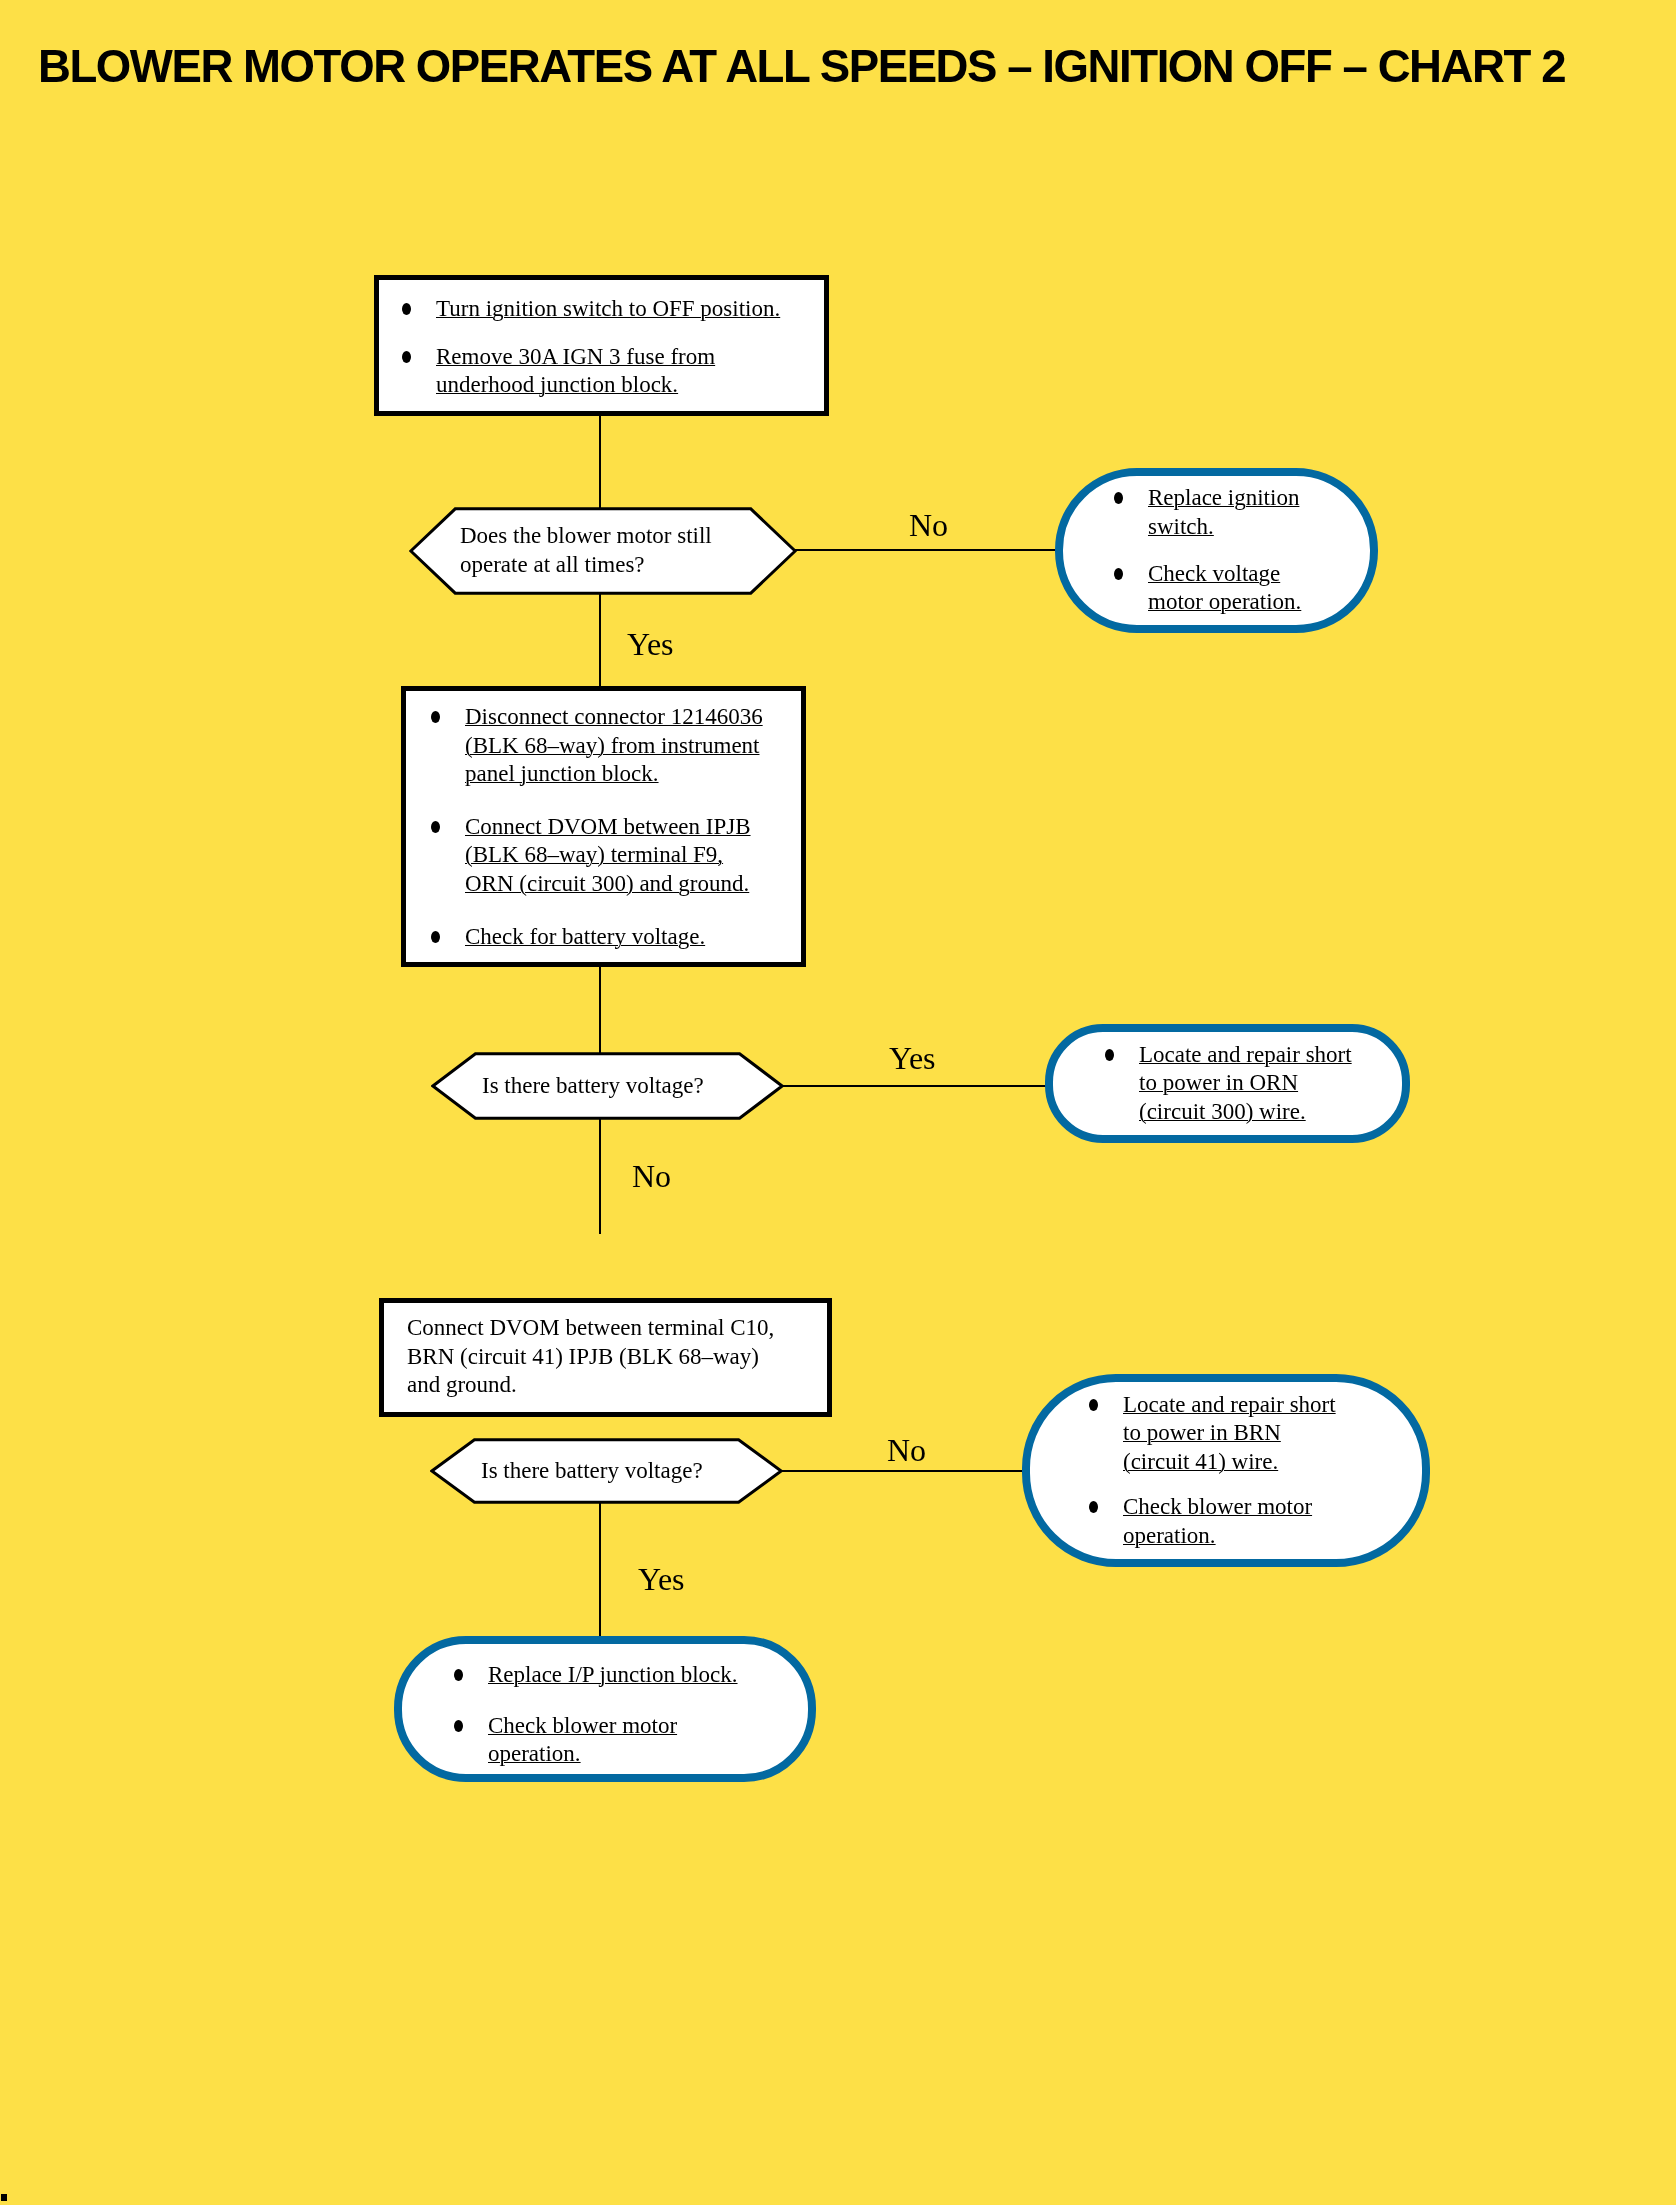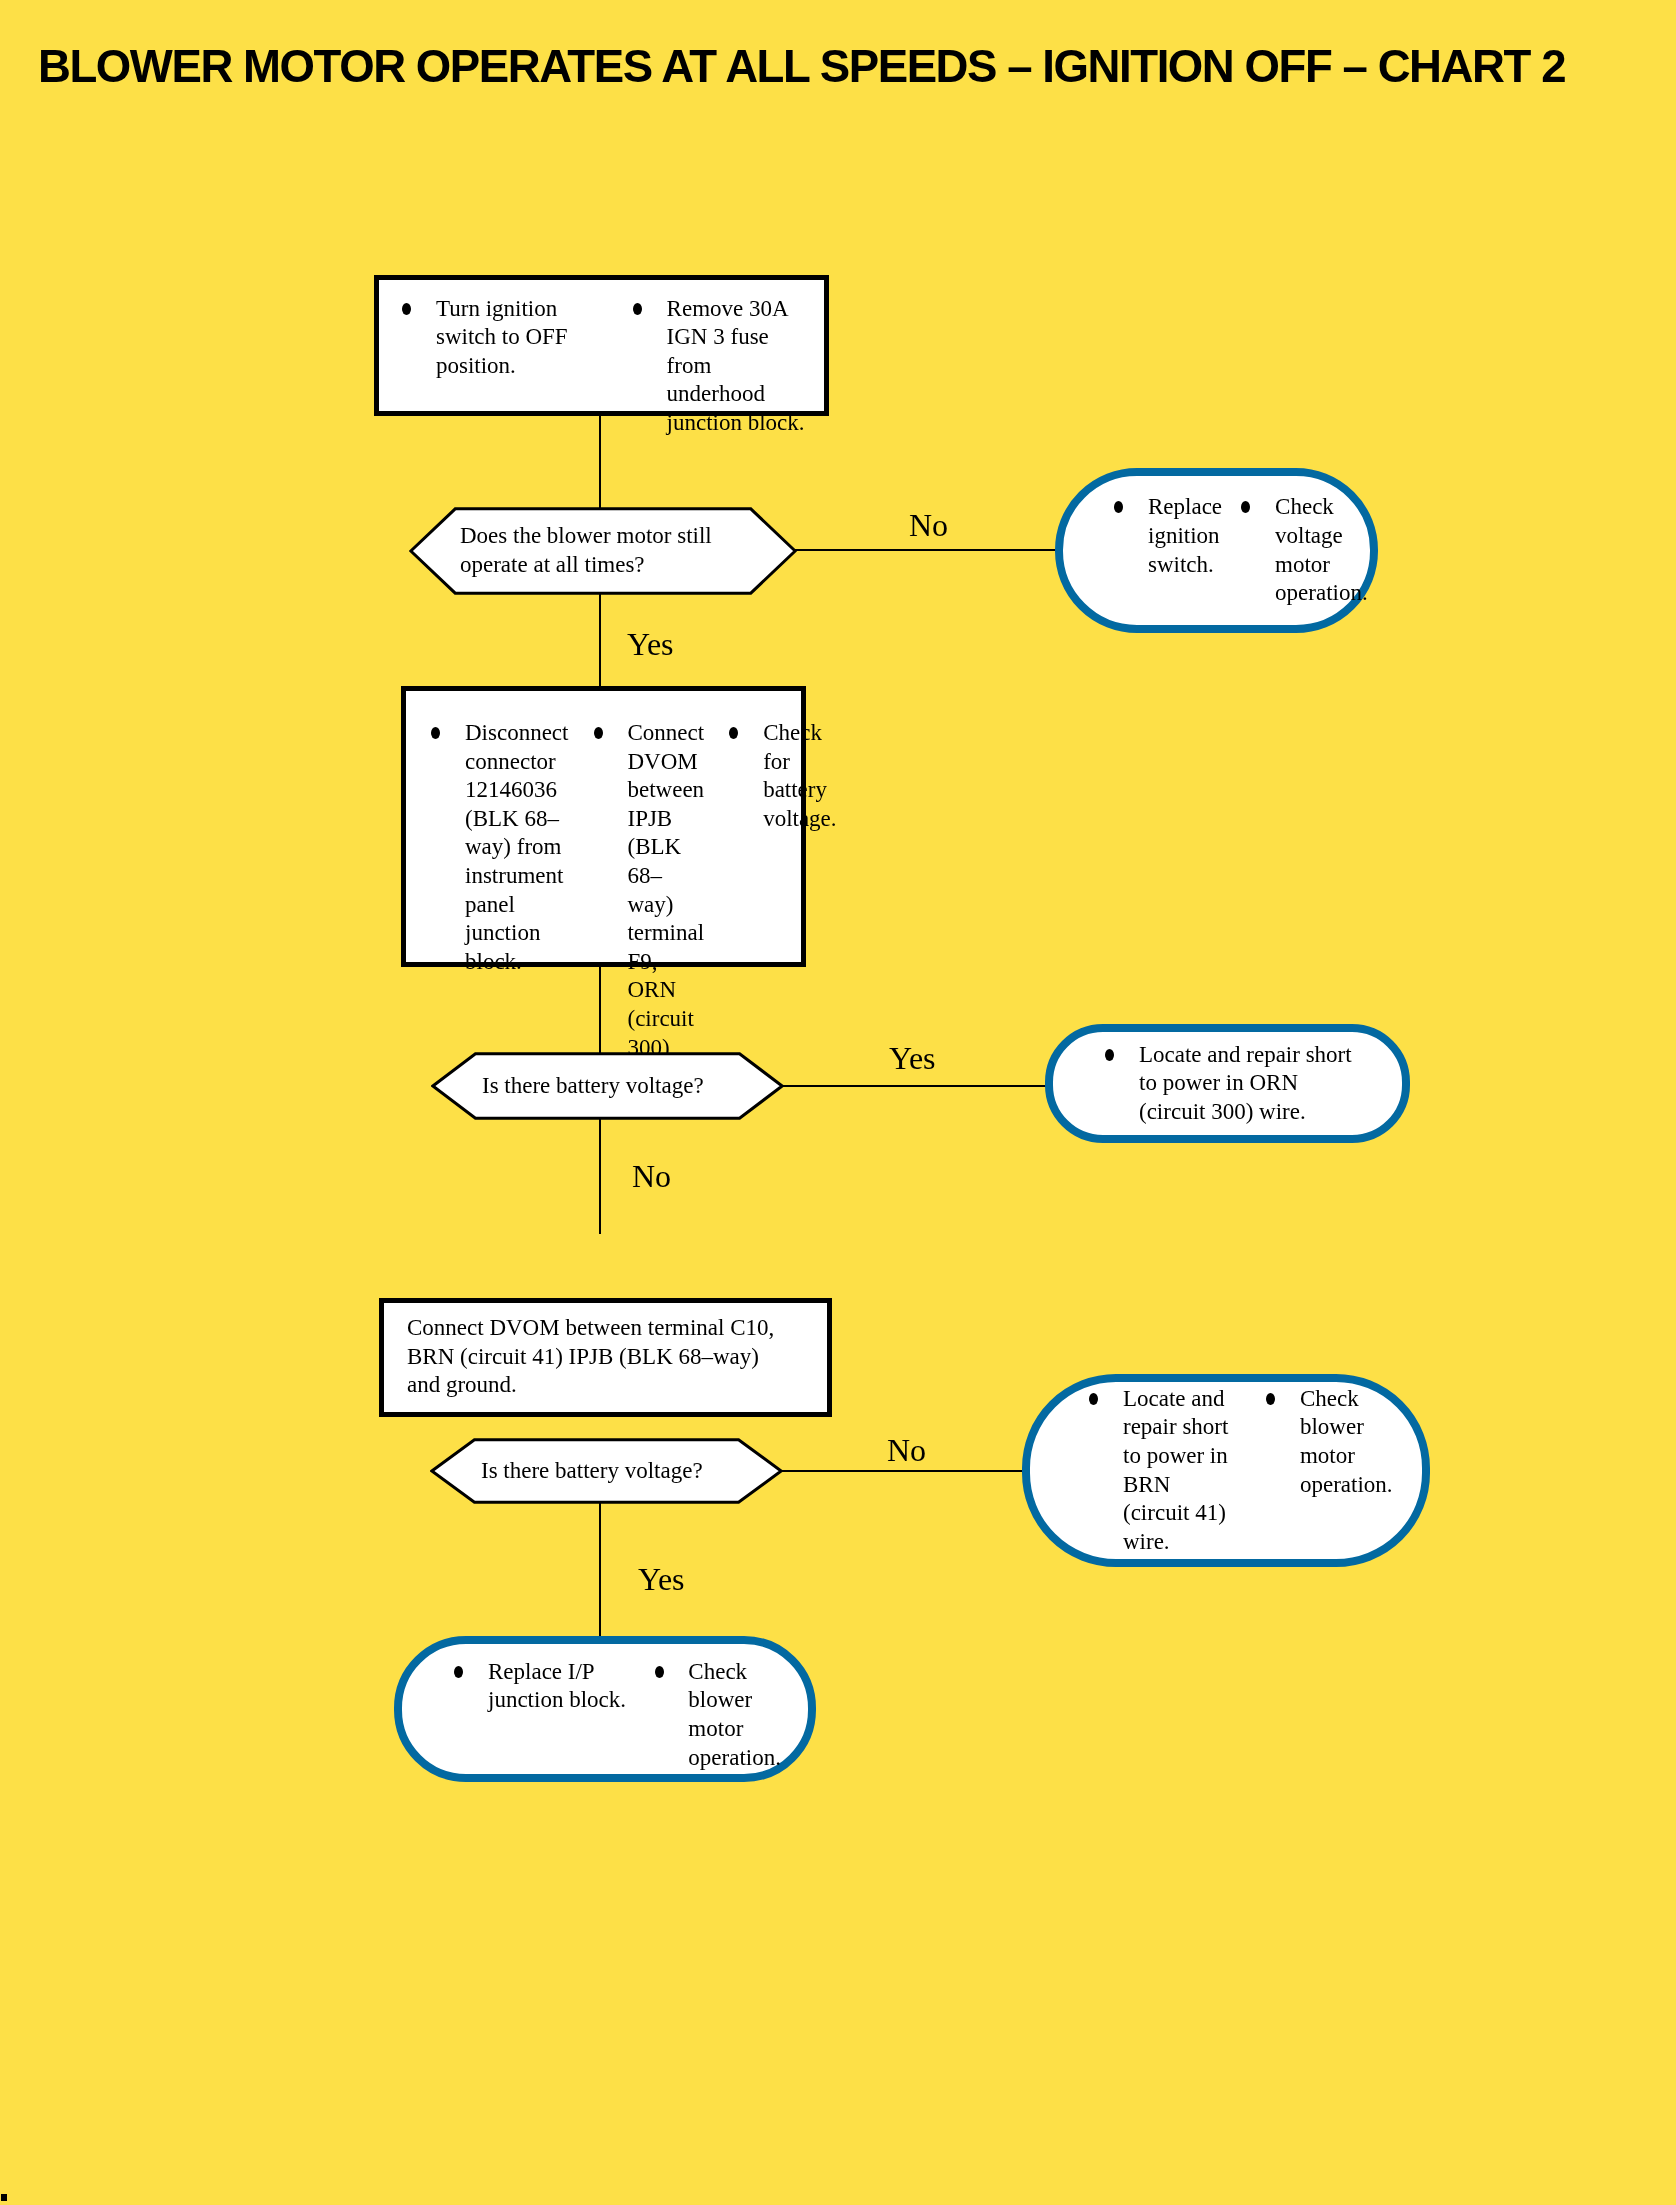--- a/index.html
+++ b/index.html
@@ -18,31 +18,31 @@
   .hline{position:absolute;height:2.4px;background:#000;}
   
   .node{position:absolute;box-sizing:border-box;background:#ffffff;}
   .process{border:5.5px solid #000;}
   .terminal{border:8px solid #0369a1;display:flex;flex-direction:column;justify-content:center;}
   .hex{background:transparent;}
   .hex svg{position:absolute;left:0;top:0;width:100%;height:100%;display:block;}
   .hex-text{position:absolute;left:0;top:0;right:0;bottom:0;display:flex;align-items:center;
     box-sizing:border-box;padding-left:51px;padding-right:18px;}
   .txt{font-size:23px;line-height:28.6px;white-space:pre-line;}
-  .items{display:flex;box-sizing:border-box;}
+  .items{display:flex;flex-direction:column;box-sizing:border-box;text-decoration:underline;}
   .item{position:relative;padding-left:35px;}
   .bullet{position:absolute;left:1.2px;top:8px;width:9px;height:12px;border-radius:50%;background:#000;}
   
   #box1{left:374px;top:275px;width:455px;height:141px;}
   #box1 .items{padding:14.6px 14.6px 10.3px 22px;gap:19.5px;}
   #hex1{left:409px;top:507px;width:388px;height:88px;}
   #term1{left:1055px;top:468px;width:323px;height:165px;border-radius:82px;}
   #term1 .items{padding:0 11px 0 50px;gap:18px;}
   #box2{left:401px;top:686px;width:405px;height:281px;}
-  #box2 .items{padding:12px 12px 10.3px 24px;gap:24px;margin-top:16px;}
+  #box2 .items{padding:12px 12px 10.3px 24px;gap:24px;}
   #hex2{left:431px;top:1052px;width:353px;height:68px;}
   #term2{left:1045px;top:1024px;width:365px;height:119px;border-radius:58px;}
   #term2 .items{padding:0 11px 0 51px;}
   #box3{left:379px;top:1298px;width:453px;height:119px;}
   #box3 .plain{padding:11px 17px 11px 23px;}
   #hex3{left:430px;top:1438px;width:353px;height:66px;}
   #term3{left:1022px;top:1374px;width:408px;height:193px;border-radius:94px;}
   #term3 .items{padding:0 11px 0 58px;gap:17px;}
   #term4{left:394px;top:1636px;width:422px;height:146px;border-radius:72px;}
   #term4 .items{padding:0 11px 0 51px;gap:22px;margin-top:12px;}

